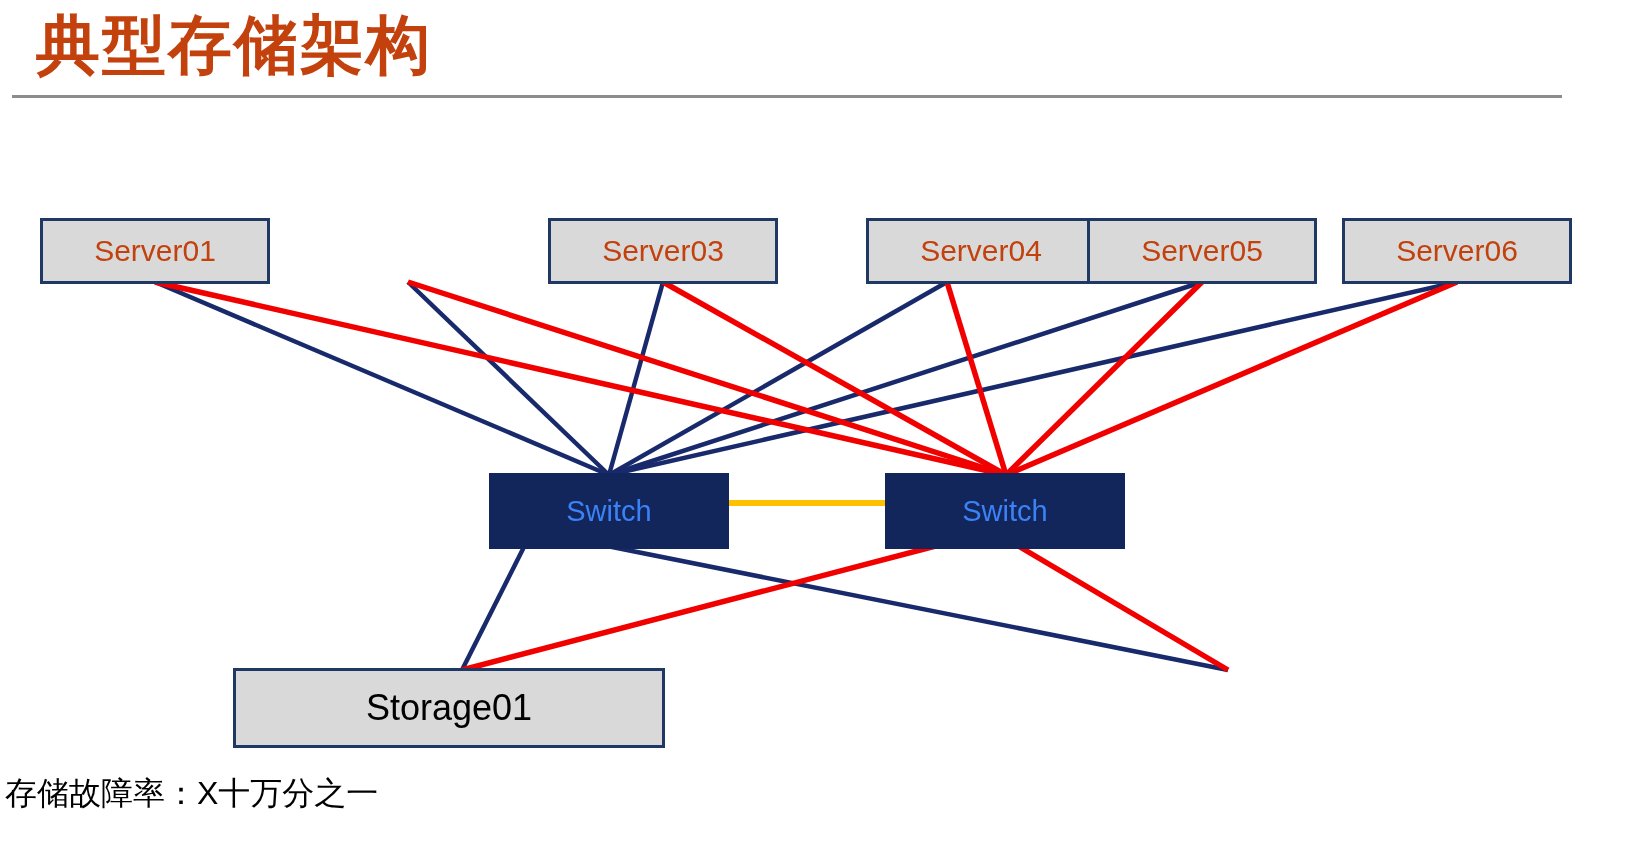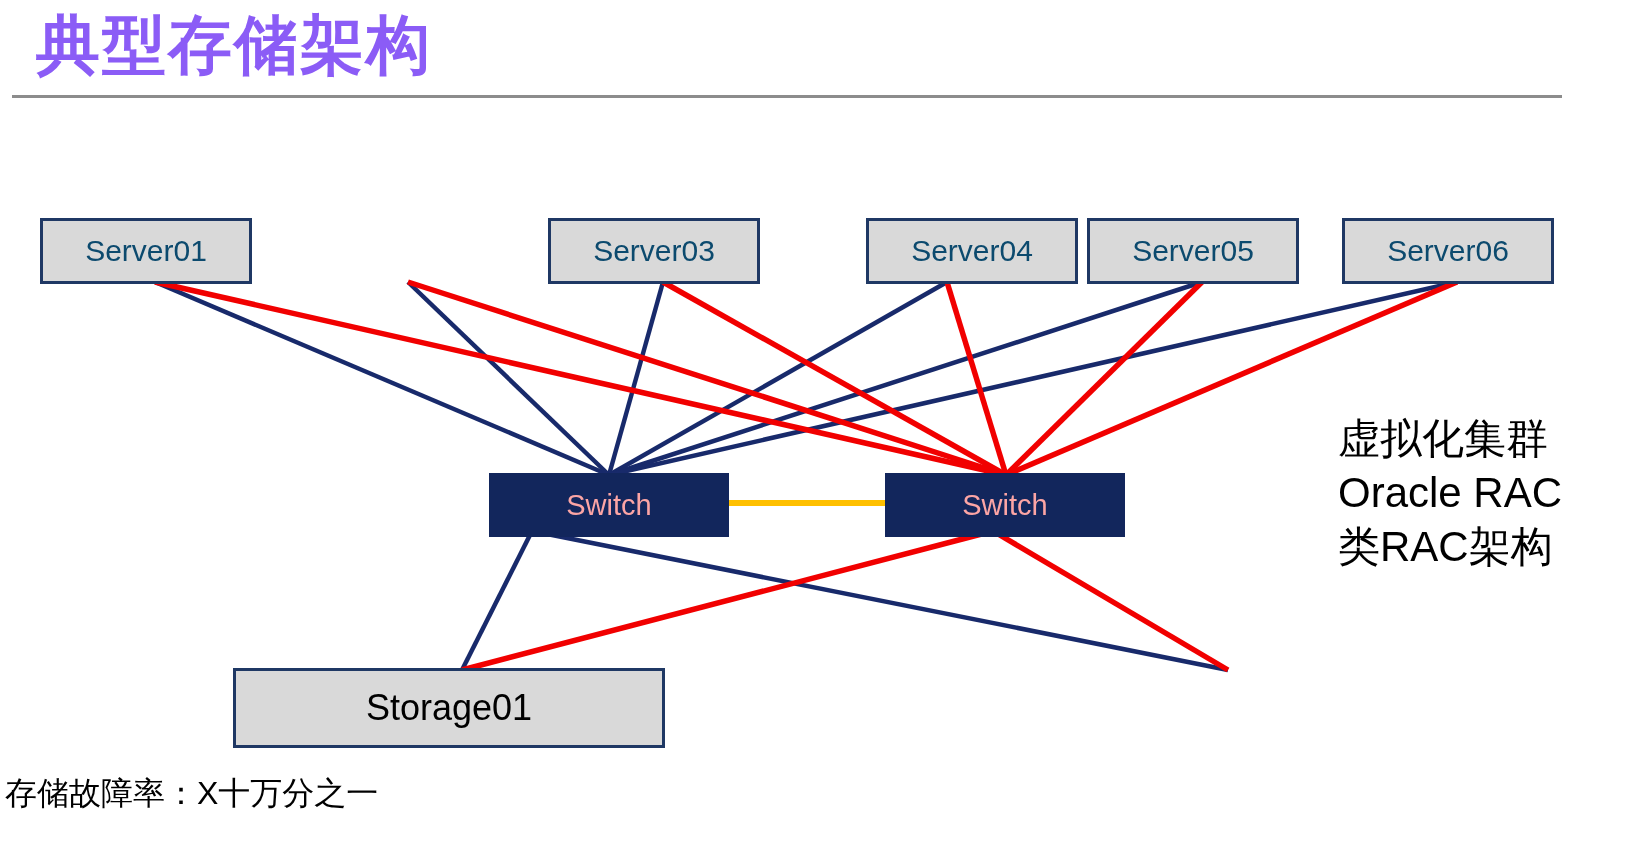--- a/index.html
+++ b/index.html
@@ -5,37 +5,37 @@
   html,body{margin:0;padding:0;}
   body{
     width:1632px;height:847px;position:relative;background:#ffffff;
     font-family:"Liberation Sans","DejaVu Sans",sans-serif;
     overflow:hidden;
   }
   .stage{position:absolute;inset:0;}
   #wires{position:absolute;left:0;top:0;z-index:1;}
   .page-title{
     position:absolute;left:36px;top:2px;z-index:3;
-    font-size:64px;font-weight:bold;color:#8b5cf6;letter-spacing:2px;
+    font-size:64px;font-weight:bold;color:#c2410c;letter-spacing:2px;
   }
   .divider{
     position:absolute;left:12px;top:95px;width:1550px;height:3px;
     background:#8C8C8C;z-index:2;
   }
   .node{
     position:absolute;z-index:2;display:flex;align-items:center;justify-content:center;
     box-sizing:border-box;
   }
   .server{
-    width:212px;height:66px;background:#D9D9D9;border:3px solid #1F3864;
-    font-size:30px;color:#0c4a6e;top:218px;
+    width:230px;height:66px;background:#D9D9D9;border:3px solid #1F3864;
+    font-size:30px;color:#c2410c;top:218px;
   }
   .switch{
-    width:240px;height:64px;background:#12265C;border:2px solid #12265C;
-    font-size:29px;color:#fca5a5;top:473px;
+    width:240px;height:76px;background:#12265C;border:2px solid #12265C;
+    font-size:29px;color:#3b82f6;top:473px;
   }
   .storage{
     width:432px;height:80px;background:#D9D9D9;border:3px solid #1F3864;
     font-size:36px;color:#000;top:668px;
   }
   .note{
     position:absolute;z-index:3;color:#000;font-size:32px;white-space:nowrap;
   }
   .note-server{left:5px;top:375px;}
   .note-storage{left:5px;top:772px;}
@@ -94,19 +94,14 @@
   <div class="node switch" style="left:885px">
     <span>Switch</span>
   </div>
 
   <div class="node storage" style="left:233px">
     <span>Storage01</span>
   </div>
 
   <div class="note note-storage">存储故障率：X十万分之一</div>
 
-  <div class="note note-right">
-    <div>虚拟化集群</div>
-    <div>Oracle RAC</div>
-    <div>类RAC架构</div>
-  </div>
 
 </div>
 
 </body></html>

